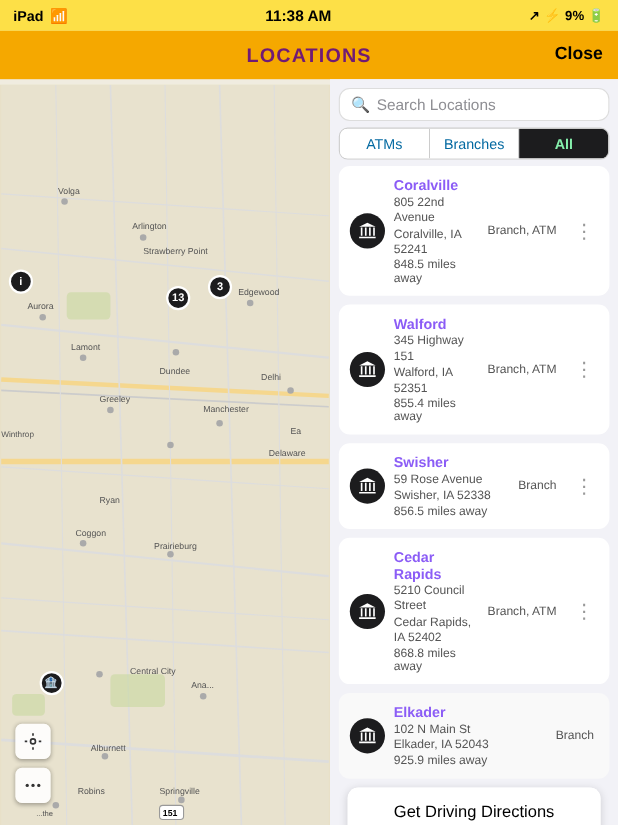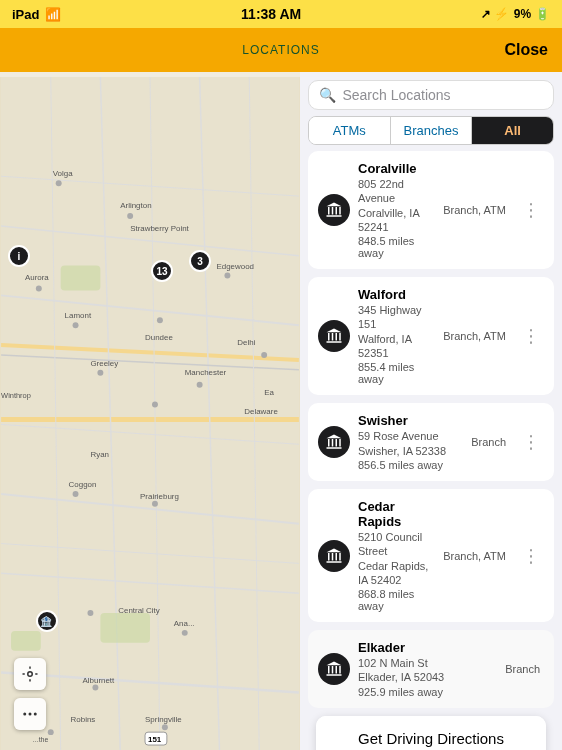--- a/index.html
+++ b/index.html
@@ -31,24 +31,24 @@
     
     .header {
       height: 44px;
       background: #f5a800;
       display: flex;
       align-items: center;
       justify-content: center;
       position: relative;
     }
     .header-title {
-      font-size: 12px;
-      font-weight: 400;
+      font-size: 18px;
+      font-weight: 700;
       letter-spacing: 1px;
-      color: #14532d;
+      color: #701a75;
     }
     .header-close {
       position: absolute;
       right: 14px;
       font-size: 16px;
       font-weight: 600;
       color: #000;
       cursor: pointer;
     }
 
@@ -116,21 +116,21 @@
       text-align: center;
       padding: 6px 4px;
       font-size: 13px;
       font-weight: 500;
       cursor: pointer;
       background: #fff;
       color: #0369a1;
     }
     .filter-tab.active {
       background: #1c1c1e;
-      color: #fdba74;
+      color: #86efac;
       font-weight: 600;
     }
     .filter-tab:not(:last-child) {
       border-right: 1px solid #ccc;
     }
 
     
     .locations-list {
       flex: 1;
       overflow-y: auto;
@@ -162,21 +162,21 @@
       width: 18px;
       height: 18px;
       fill: #fff;
     }
     .location-info {
       flex: 1;
     }
     .location-name {
       font-size: 13px;
       font-weight: 700;
-      color: #000000;
+      color: #8b5cf6;
       margin-bottom: 1px;
     }
     .location-address {
       font-size: 11px;
       color: #555;
       line-height: 1.3;
     }
     .location-distance {
       font-size: 11px;
       color: #555;

